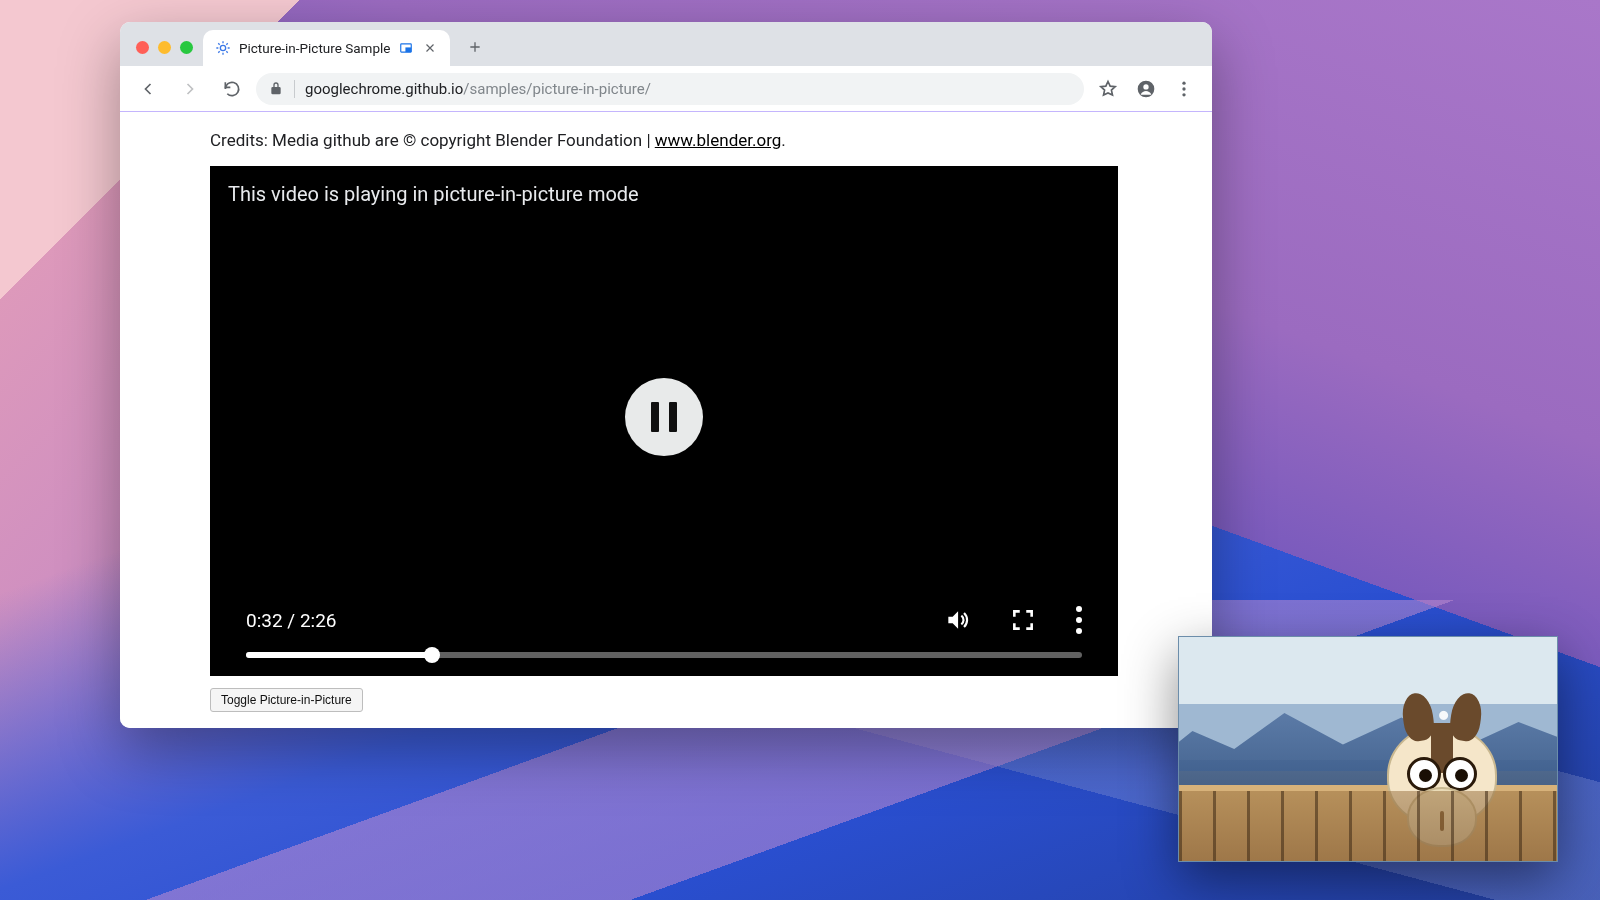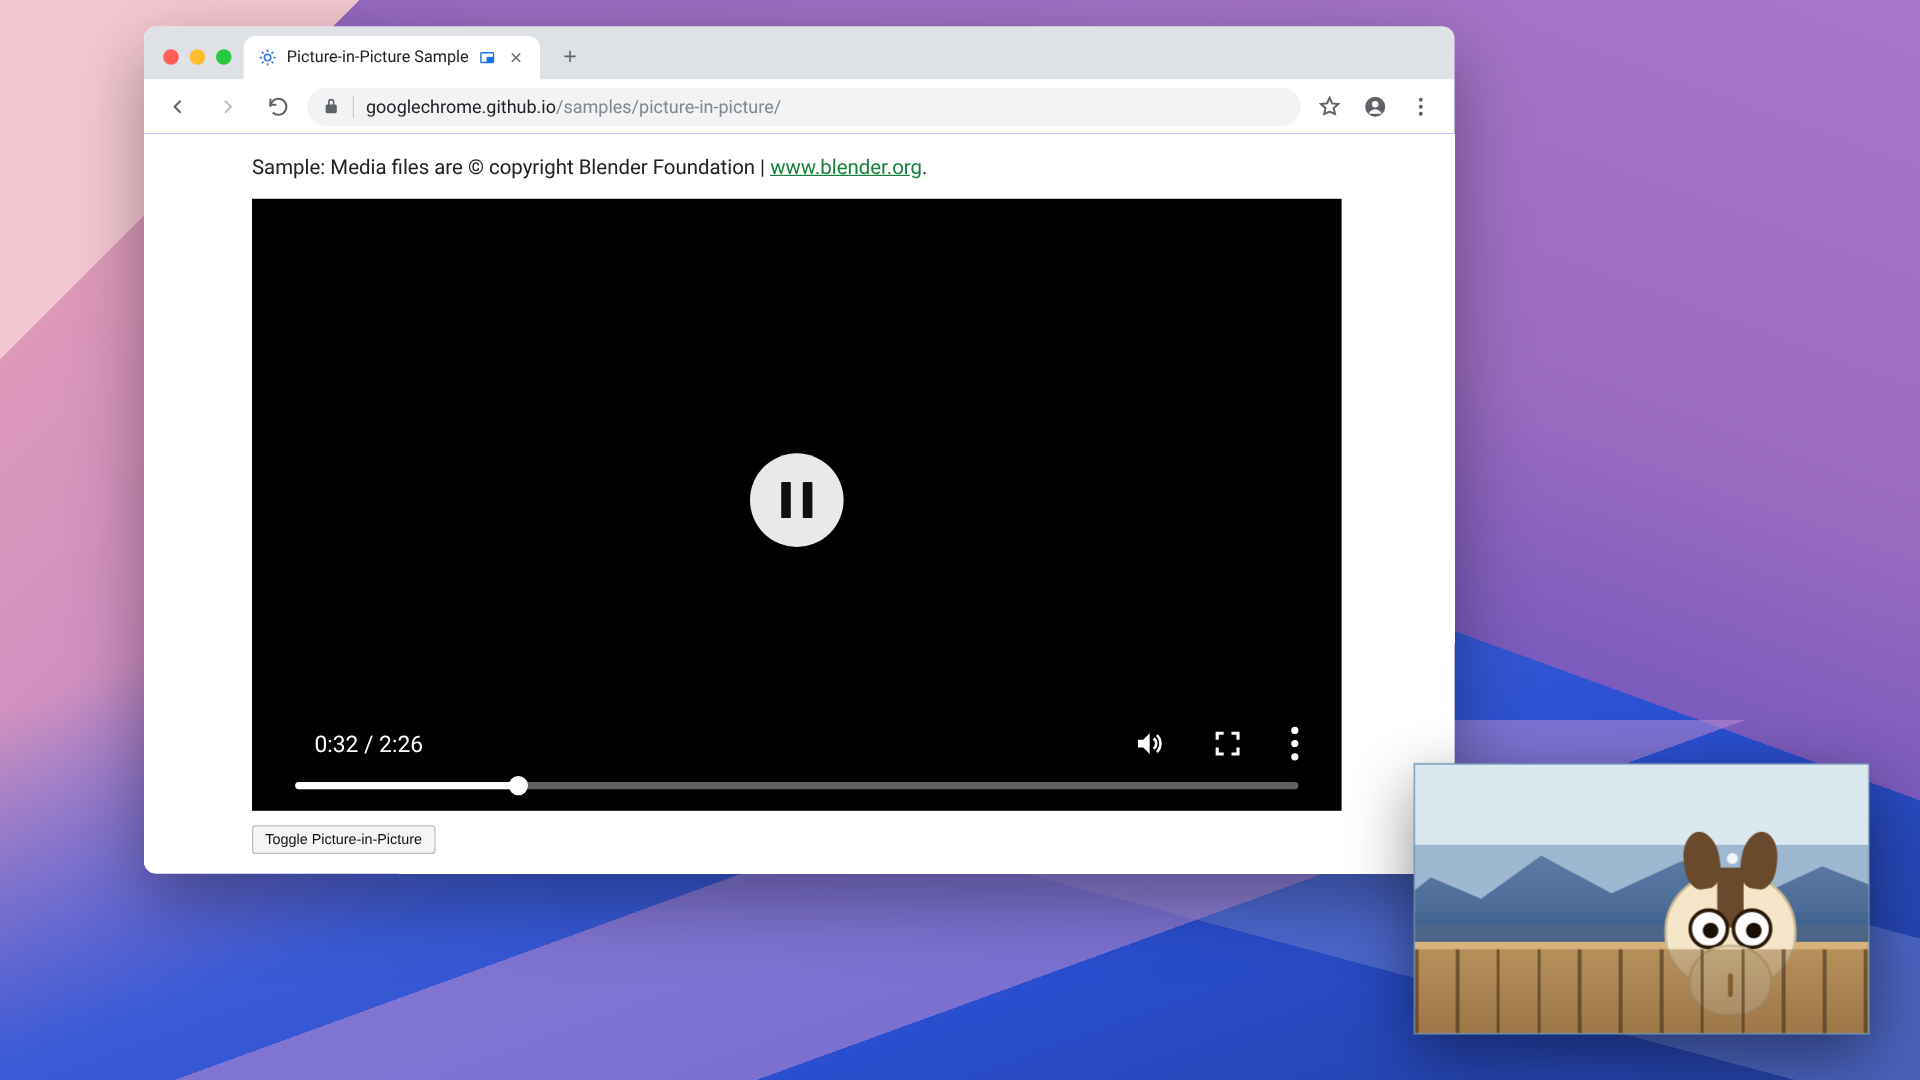--- a/index.html
+++ b/index.html
@@ -80,35 +80,35 @@
   }
   .omnibox .lock{color:#5f6368;display:flex;}
   .omnibox .sep{width:1px;height:18px;background:#c8cbce;}
   .omnibox .url .muted{color:#80868b;}
   .toolbar-right{display:flex;align-items:center;gap:2px;}
 
   
   .page { flex:1; overflow:auto; padding: 18px 0 20px 0; background:#fff;}
   .page-inner{ margin-left: 90px; width: 910px; }
   .credits { font-size:17px; color:#202124; margin-bottom: 16px;}
-  .credits a{ color:#15803d; text-decoration: underline;}
+  .credits a{ color:#000000; text-decoration: underline;}
 
   .video-box{
     width: 908px; height: 510px; background:#000; position:relative; color:#fff;
   }
   .video-msg{ position:absolute; left:18px; top:16px; font-size:20px; color:#e8eaed;}
   .center-btn{
     position:absolute; left:50%; top:50%; transform:translate(-50%,-55%);
     width:78px;height:78px;border-radius:50%;background:#e8eaea;display:flex;align-items:center;justify-content:center;
   }
   .center-btn .bars{display:flex;gap:10px;}
   .center-btn .bars span{width:8px;height:30px;background:#101010;border-radius:1px;}
 
   .controls{ position:absolute; left:0; right:0; bottom:0; padding: 0 36px 18px 36px;}
-  .ctrl-row{ display:flex; align-items:center; justify-content:space-between; color:#fff; font-size:19px; margin-bottom:18px;margin-left:16px;}
+  .ctrl-row{ display:flex; align-items:center; justify-content:space-between; color:#fff; font-size:19px; margin-bottom:18px;}
   .right-ctrls{display:flex;align-items:center;gap:40px;}
   .right-ctrls .ctrl{display:flex;align-items:center;justify-content:center;color:#fff;}
   .right-ctrls svg{width:26px;height:26px;}
   .more-dots{display:flex;flex-direction:column;gap:5px;}
   .more-dots span{width:6px;height:6px;background:#fff;border-radius:50%;}
 
   .progress{ position:relative; height:6px; background:rgba(255,255,255,.38); border-radius:3px;}
   .progress .fill{position:absolute;left:0;top:0;bottom:0;background:#fff;border-radius:3px;}
   .progress .thumb{position:absolute;top:50%;transform:translate(-50%,-50%);width:16px;height:16px;background:#fff;border-radius:50%;}
 
@@ -244,24 +244,25 @@
             <circle cx="12" cy="12" r="2"></circle>
             <circle cx="12" cy="19" r="2"></circle>
           </svg>
       </div>
     </div>
   </div>
 
   <div class="page">
     <div class="page-inner">
       <p class="credits">
-        <span>Sample: Media files are © copyright Blender Foundation | </span><a href="#">www.blender.org</a><span>.</span>
+        <span>Credits: Media github are © copyright Blender Foundation | </span><a href="#">www.blender.org</a><span>.</span>
       </p>
 
       <div class="video-box">
+        <div class="video-msg">This video is playing in picture-in-picture mode</div>
 
         <div class="center-btn">
           <span class="bars">
               <span></span>
               <span></span>
             </span>
         </div>
 
         <div class="controls">
           <div class="ctrl-row">

